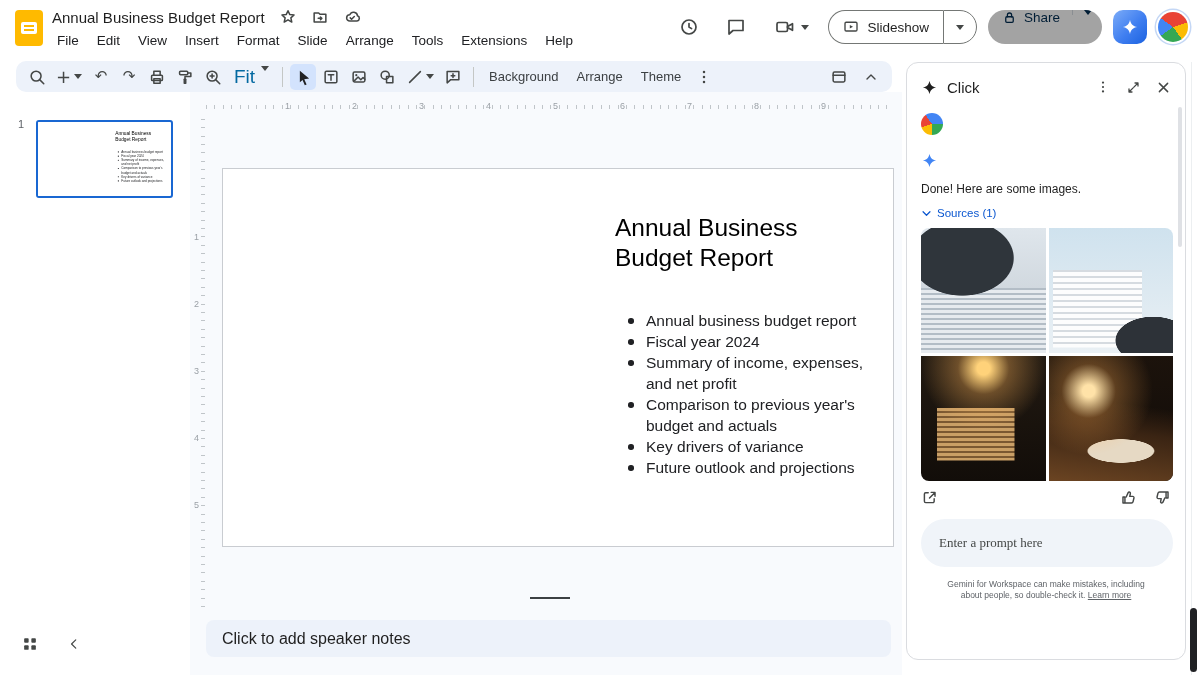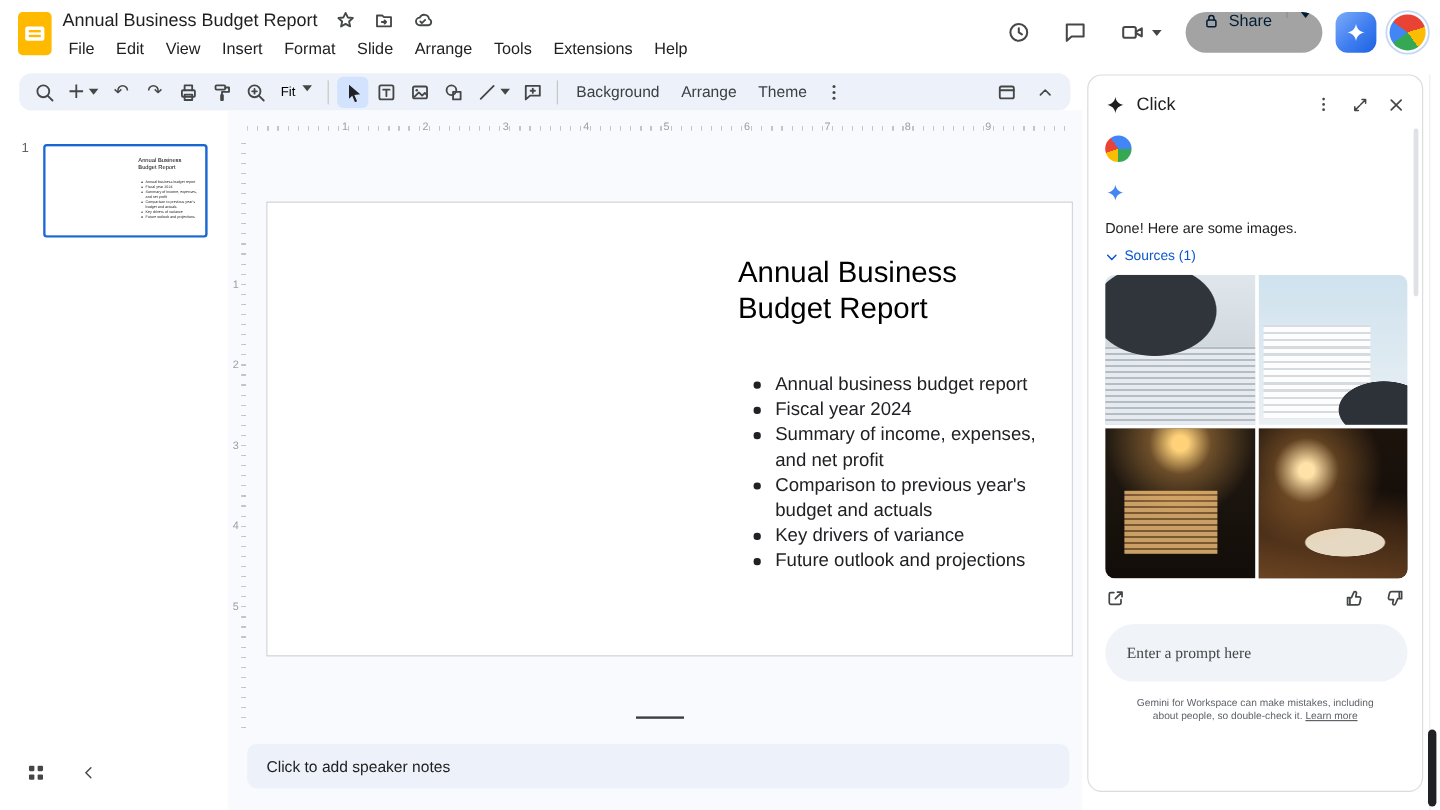--- a/index.html
+++ b/index.html
@@ -28,40 +28,40 @@
   .caret{width:0;height:0;border-left:4.5px solid transparent;border-right:4.5px solid transparent;border-top:5px solid #444746}
 
   
   .toolbar{position:absolute;left:16px;top:61px;width:876px;height:31px;background:#edf2fa;border-radius:10px;display:flex;align-items:center;padding:0 8px;gap:2px}
   .tool{min-width:26px;height:26px;border-radius:5px;display:flex;align-items:center;justify-content:center;color:#444746}
   .tool.sel{background:#d3e3fd}
   .tool-text{font-size:13px;color:#3c4043;padding:0 8px;height:26px;display:flex;align-items:center;border-radius:5px}
   .tsep{width:1px;height:20px;background:#c4c7c5;margin:0 5px}
   .glyph{font-family:"DejaVu Sans",sans-serif;font-size:15px;color:#444746;line-height:1}
   .tb-push{margin-left:auto;display:flex;align-items:center;gap:6px}
-  .fit-box{display:flex;align-items:flex-start;gap:6px;font-size:11px;color:#000000;padding:0 6px}
+  .fit-box{display:flex;align-items:flex-start;gap:6px;font-size:19px;color:#0369a1;padding:0 6px}
 
   
   .canvas-bg{position:absolute;left:190px;top:92px;width:712px;height:583px;background:#f8fafd}
   .h-ruler{position:absolute;left:206px;top:96px;width:685px;height:13px;background-image:repeating-linear-gradient(90deg,#c0c5c9 0 1px,transparent 1px 8.4px);background-size:100% 4px;background-position:0 100%;background-repeat:no-repeat}
   .h-ruler-nums{position:absolute;left:206px;top:95px;width:685px;height:13px;padding-left:48px;white-space:nowrap}
   .h-ruler-nums span{display:inline-block;width:67px;text-align:center;font-size:9px;color:#9aa0a6}
   .v-ruler{position:absolute;left:192px;top:112px;width:13px;height:495px;background-image:repeating-linear-gradient(0deg,#c0c5c9 0 1px,transparent 1px 8.4px);background-size:4px 100%;background-position:100% 0;background-repeat:no-repeat}
   .v-ruler-nums{position:absolute;left:190px;top:110px;width:13px;padding-top:94px}
   .v-ruler-nums span{display:block;height:67px;line-height:67px;text-align:center;font-size:9px;color:#9aa0a6}
 
   .slide-wrap{position:absolute;left:222px;top:168px;width:672px;height:379px;border:1px solid #c9ccd1;background:#fff}
   .slide-surface{position:relative;width:670px;height:377px;background:#fff}
   .slide-title-text{position:absolute;left:392px;top:44px;width:212px;font-size:24.5px;line-height:30px;color:#000;font-weight:400}
   .slide-bullets{position:absolute;left:400px;top:141px;width:256px;list-style:none}
   .slide-bullets li{position:relative;padding-left:23px;font-size:15.5px;line-height:21px;color:#202124}
   .slide-bullets li::before{content:"";position:absolute;left:5px;top:8px;width:5.5px;height:5.5px;border-radius:50%;background:#202124}
 
   .page-dash{position:absolute;left:530px;top:597px;width:40px;height:2px;background:#3c4043}
-  .notes-bar{position:absolute;left:206px;top:620px;width:685px;height:37px;background:#edf2fa;border-radius:8px;display:flex;align-items:center;padding-left:16px;font-size:13px;color:#1f1f1f}
+  .notes-bar{position:absolute;left:206px;top:620px;width:685px;height:37px;background:#edf2fa;border-radius:8px;display:flex;align-items:center;padding-left:16px;font-size:16px;color:#1f1f1f}
 
   
   .slide-num{position:absolute;left:18px;top:118px;font-size:11px;color:#5f6368}
   .thumb{position:absolute;left:36px;top:120px;width:137px;height:78px;border:2px solid #1967d2;border-radius:3px;background:#fff;overflow:hidden}
   .thumb-inner{transform:scale(0.197);transform-origin:0 0}
   .grid-btn{position:absolute;left:19px;top:633px;width:22px;height:22px;display:flex;align-items:center;justify-content:center;color:#444746}
   .collapse-btn{position:absolute;left:64px;top:634px;width:20px;height:20px;display:flex;align-items:center;justify-content:center;color:#444746}
 
   
   .gpanel{position:absolute;left:906px;top:62px;width:280px;height:598px;background:#fff;border:1px solid #dadce0;border-radius:12px;padding:10px 14px 0 14px;overflow:hidden}
@@ -156,20 +156,32 @@
           <path d="M4 4.5h14v10h-10L4 18z"></path>
         </svg>
     </div>
     <div class="round-ic" style="width:52px">
       <svg class="ic" width="22" height="22" viewBox="0 0 22 22">
           <rect x="3" y="6.5" width="10.5" height="9" rx="1.5"></rect>
           <path d="M13.5 10.5l5-2.8v6.6l-5-2.8"></path>
         </svg>
       <span class="caret" style="margin-left:5px"></span>
     </div>
+    <div class="btn-group">
+      <button class="slideshow-main">
+        <svg class="ic" width="16" height="16" viewBox="0 0 20 20">
+            <rect x="2.5" y="4" width="15" height="11" rx="1.5"></rect>
+            <path d="M8.5 7.5l4 2.2-4 2.2z" fill="#444746" stroke="none"></path>
+          </svg>
+        <span>Slideshow</span>
+      </button>
+      <button class="slideshow-caret">
+          <span class="caret"></span>
+        </button>
+    </div>
     <div class="share-group">
       <div class="share-main">
         <svg class="ic" width="15" height="15" viewBox="0 0 20 20" style="stroke:#001d35">
             <rect x="5" y="9" width="10" height="7.5" rx="1.5"></rect>
             <path d="M7.2 9V6.8a2.8 2.8 0 0 1 5.6 0V9"></path>
           </svg>
         <span>Share</span>
       </div>
       <div class="share-caret">
           <span class="caret" style="border-top-color:#001d35"></span>

